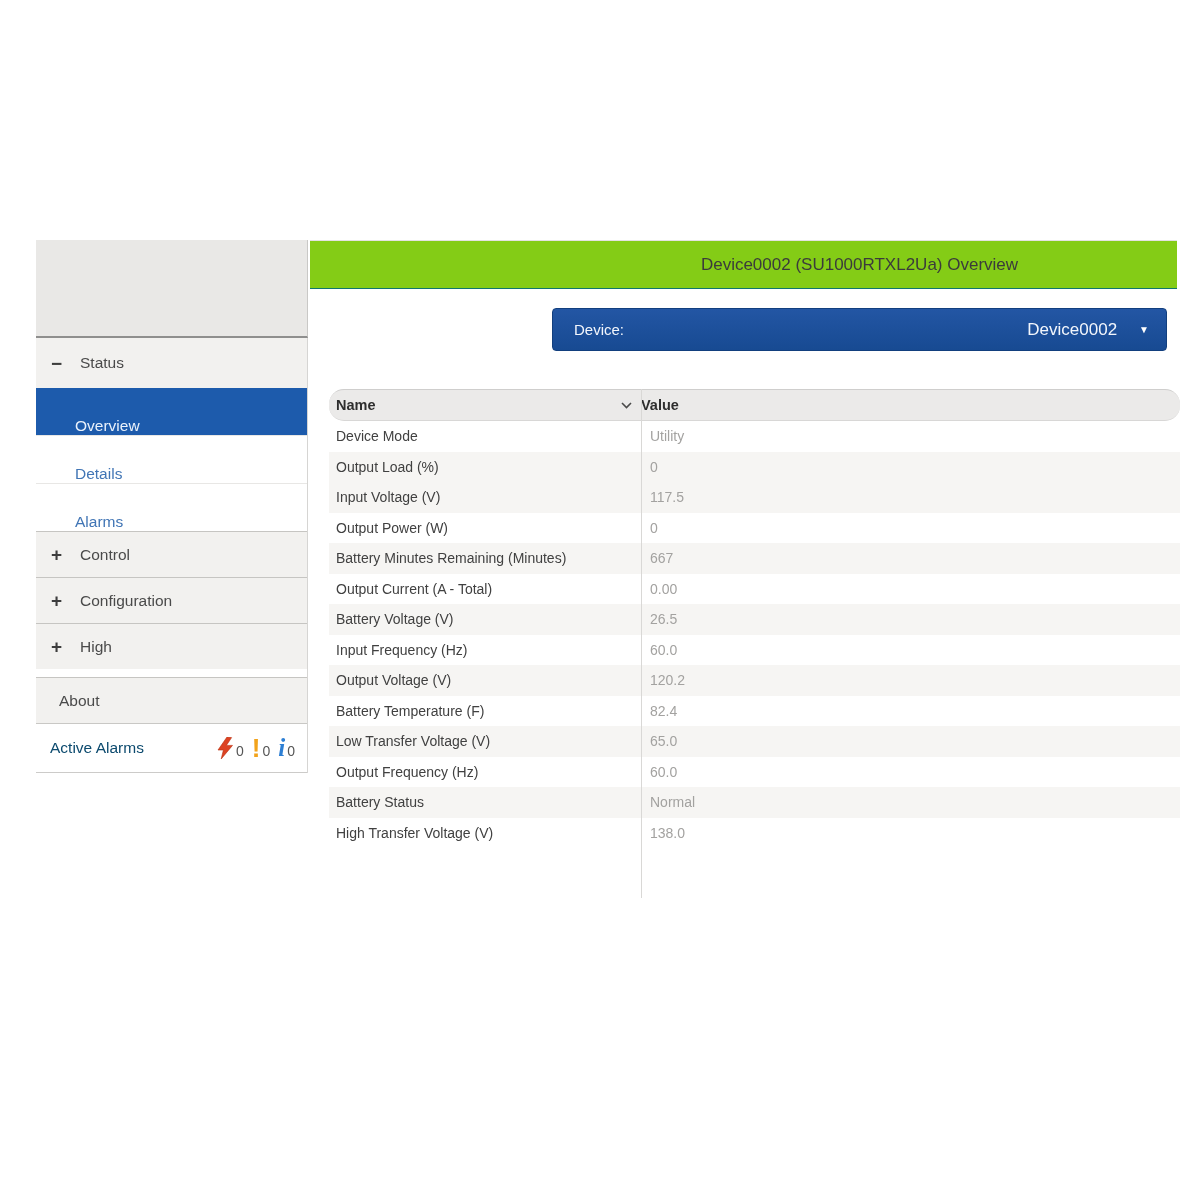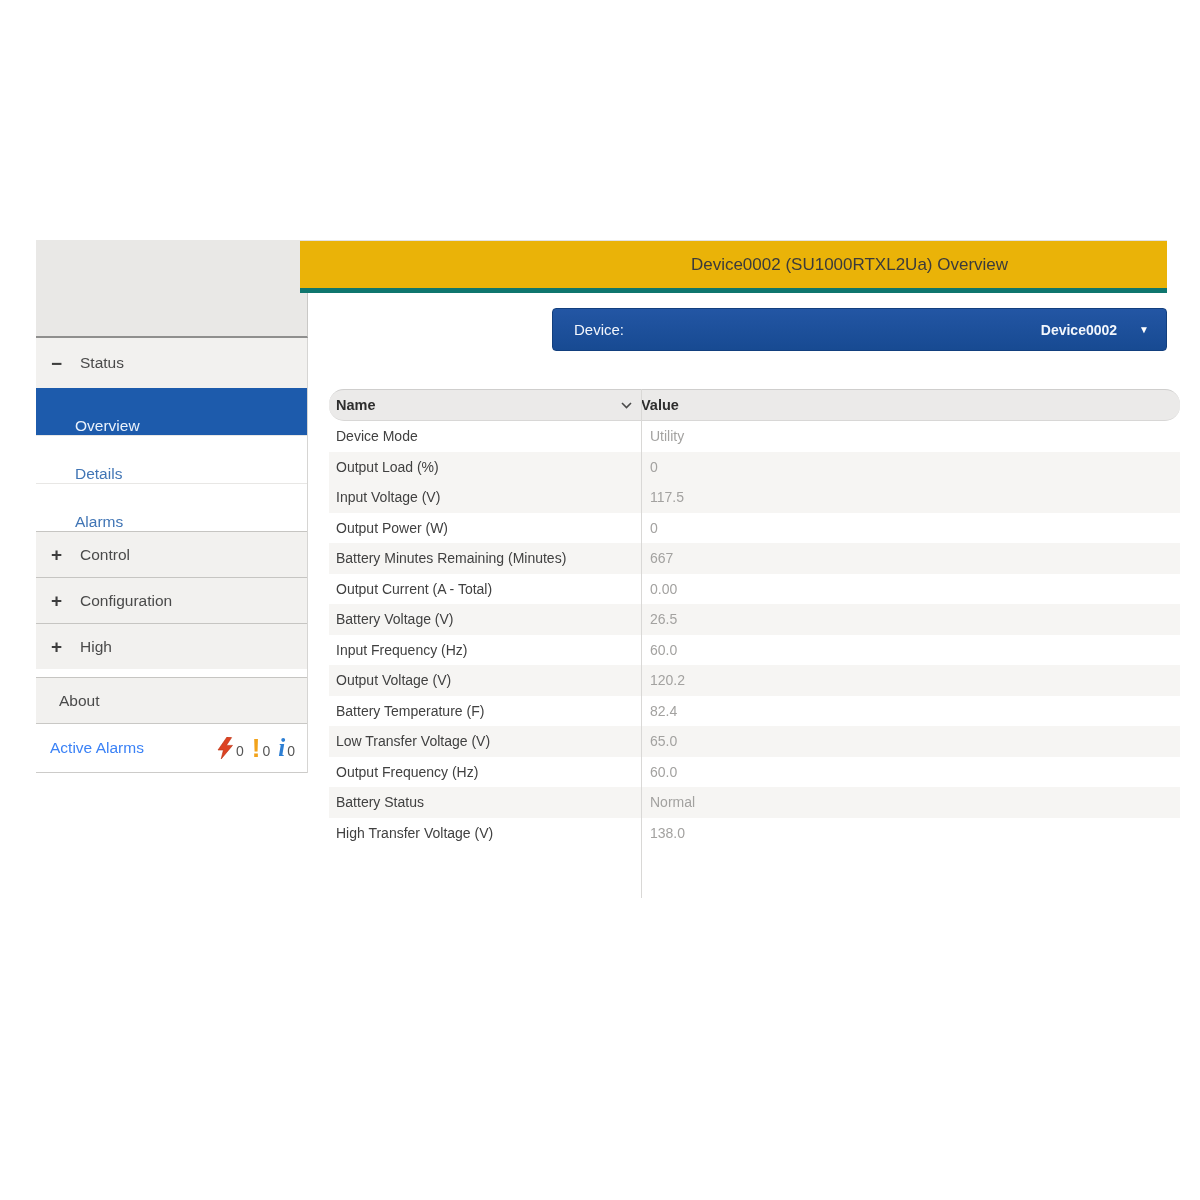--- a/index.html
+++ b/index.html
@@ -15,42 +15,42 @@
   .top-item .tlabel{margin-left:9px;font-size:15.5px;color:#4a4a4a;}
   .plus-row{height:45px;border-top:1px solid #c6c5c2;}
   .about-row{height:45px;border-top:1px solid #c6c5c2;margin-top:8px;}
   .about-row .tlabel{margin-left:23px;}
   .sub-item{display:flex;align-items:flex-end;height:47px;padding-left:39px;background:#ffffff;
             font-size:15.5px;color:#4175b5;cursor:pointer;}
   .sub-item.sep{border-top:1px solid #e8e7e5;}
   .sub-item.selected{background:#1d5bac;color:#e9f1fb;}
   .alarm-row{display:flex;align-items:center;justify-content:space-between;height:48px;background:#ffffff;
              border-top:1px solid #c9c8c5;border-bottom:1px solid #cccbc9;}
-  .alarm-row .alabel{margin-left:14px;font-size:15.5px;color:#3b82f6;}
+  .alarm-row .alabel{margin-left:14px;font-size:15.5px;color:#0c4a6e;}
   .counters{display:flex;align-items:center;margin-right:12px;}
   .counter{display:flex;align-items:flex-end;margin-left:8px;}
   .counter .cnt{font-size:14px;color:#555;margin-left:2px;line-height:1.1;}
   .icon-bang{font-size:26px;font-weight:bold;color:#f2a31b;line-height:22px;}
   .icon-info{font-family:"Liberation Serif","DejaVu Serif",serif;font-style:italic;font-weight:bold;
              font-size:25px;color:#2d7fd4;line-height:22px;}
   .bolt-svg{display:block;margin-bottom:1px;}
 
   
-  .titlebar{position:absolute;left:300px;top:240px;width:867px;height:47px;background:#eab308;
-            border-top:1px solid #e3e2e1;border-bottom:5px solid #0f766e;}
+  .titlebar{position:absolute;left:310px;top:240px;width:867px;height:47px;background:#84cc16;
+            border-top:1px solid #e3e2e1;border-bottom:1px solid #0f766e;}
   .title{position:absolute;left:242px;width:615px;top:0;height:47px;line-height:47px;text-align:center;
          font-size:17px;color:#3b3b3b;}
 
   
   .device-bar{position:absolute;left:552px;top:308px;width:615px;height:43px;border-radius:4px;
               background:linear-gradient(#2356a4,#174a92);border:1px solid #123f7e;box-sizing:border-box;
               display:flex;align-items:center;justify-content:space-between;cursor:pointer;}
   .device-bar .dlabel{margin-left:21px;font-size:15px;color:#f2f6fc;}
   .device-bar .dright{display:flex;align-items:center;margin-right:17px;}
-  .device-bar .dval{font-size:14px;color:#f2f6fc;font-weight:bold;}
+  .device-bar .dval{font-size:17px;color:#f2f6fc;}
   .device-bar .darrow{font-size:10px;color:#ffffff;margin-left:22px;line-height:1;}
 
   
   .table{position:absolute;left:329px;top:389px;width:851px;}
   .thead{display:flex;height:30px;background:#ebeae9;border-top:1px solid #cfcecd;
          border-bottom:1px solid #d8d7d6;align-items:center;border-radius:15px;}
   .th{font-size:14.5px;font-weight:bold;color:#2e2e2e;}
   .th.name{width:312px;box-sizing:border-box;padding-left:7px;display:flex;align-items:center;
            justify-content:space-between;}
   .th.value{flex:1;}

